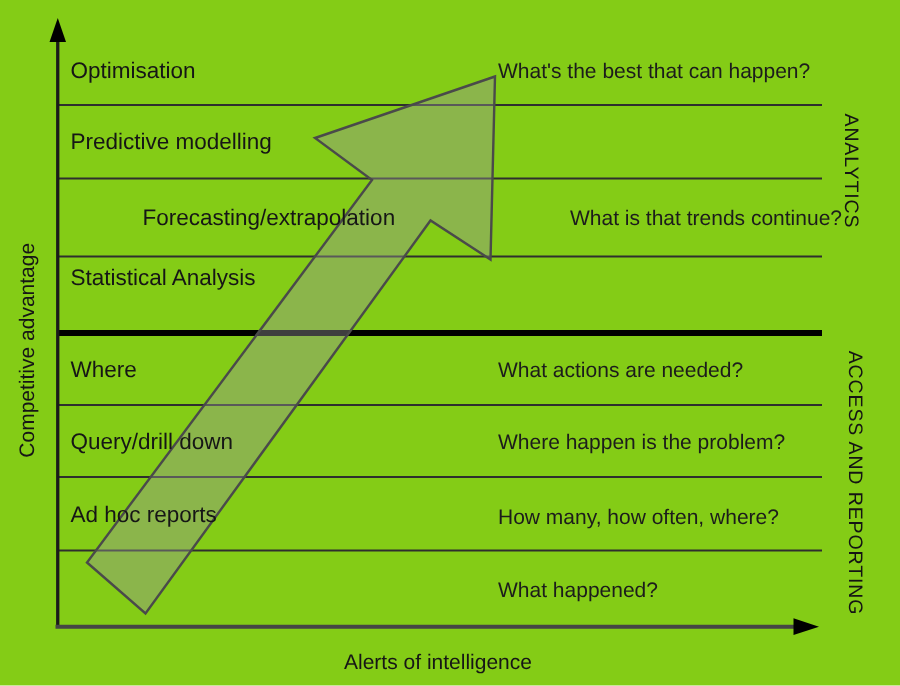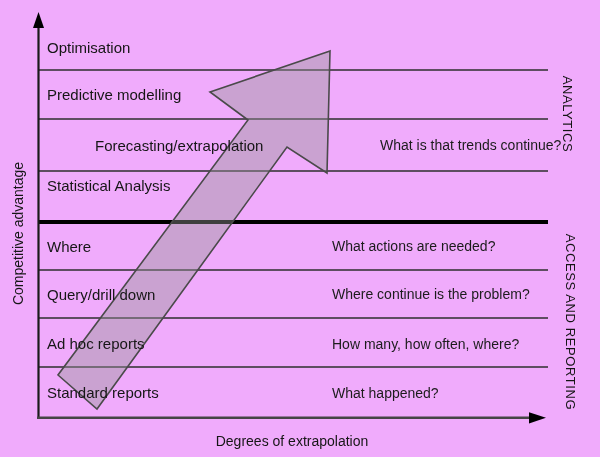--- a/index.html
+++ b/index.html
@@ -1,18 +1,18 @@
 <!DOCTYPE html>
 <html><head>
 <meta charset="utf-8">
 <style>
   html,body{margin:0;padding:0;background:#ffffff;}
   body{font-family:"Liberation Sans","DejaVu Sans",sans-serif;}
   .stage{
-    position:relative;width:600px;height:457px;background:#f0abfc;
+    position:relative;width:600px;height:457px;background:#84cc16;
     overflow:hidden;color:#111;
   }
   .layer{position:absolute;left:0;top:0;width:600px;height:457px;}
   svg{display:block;}
   .row{
     position:absolute;left:38px;width:510px;
     display:flex;align-items:center;
   }
   .row .lbl{
     position:absolute;left:9px;
@@ -52,49 +52,49 @@
     <polygon points="38.5,12 33,28 44,28" fill="#000000"></polygon>
 
     <line x1="37" y1="417.8" x2="530" y2="417.8" stroke="#454545" stroke-width="2.6"></line>
     <polygon points="546,417.8 529,412.2 529,423.4" fill="#000000"></polygon>
 
     <polygon points="330,51 210,92 248,120 58,375 97,409 287,147 327,173" fill="rgba(150,150,150,0.42)" stroke="#4a4a4a" stroke-width="1.6" stroke-linejoin="miter"></polygon>
   </svg>
 
   <div class="row" style="top:24px;height:46px;">
     <span class="lbl">Optimisation</span>
+    <span class="qst">What's the best that can happen?</span>
   </div>
   <div class="row" style="top:70px;height:49px;padding-left:32px;">
     <span class="lbl">Predictive modelling</span>
   </div>
   <div class="row" style="top:119px;height:52px;margin-left:48px;">
     <span class="lbl">Forecasting/extrapolation</span>
     <span class="qst">What is that trends continue?</span>
   </div>
   <div class="row" style="top:160px;height:51px;">
     <span class="lbl">Statistical Analysis</span>
   </div>
   <div class="row" style="top:222px;height:48px;">
     <span class="lbl">Where</span>
     <span class="qst">What actions are needed?</span>
   </div>
   <div class="row" style="top:270px;height:48px;">
     <span class="lbl">Query/drill down</span>
-    <span class="qst">Where continue is the problem?</span>
+    <span class="qst">Where happen is the problem?</span>
   </div>
   <div class="row" style="top:318px;height:51px;text-decoration:underline;">
     <span class="lbl">Ad hoc reports</span>
     <span class="qst">How many, how often, where?</span>
   </div>
   <div class="row" style="top:367px;height:51px;">
-    <span class="lbl">Standard reports</span>
     <span class="qst">What happened?</span>
   </div>
 
   <div class="vlabel left" style="left:-82px;top:225px;width:200px;height:17px;">Competitive advantage</div>
 
   <div class="vlabel right" style="left:487px;top:106px;width:160px;height:16px;">ANALYTICS</div>
 
   <div class="vlabel right" style="left:460px;top:314px;width:220px;height:16px;">ACCESS AND REPORTING</div>
 
-  <div class="xlabel" style="left:192px;top:433px;width:200px;">Degrees of extrapolation</div>
+  <div class="xlabel" style="left:192px;top:433px;width:200px;">Alerts of intelligence</div>
 
 </div>
 
 </body></html>

